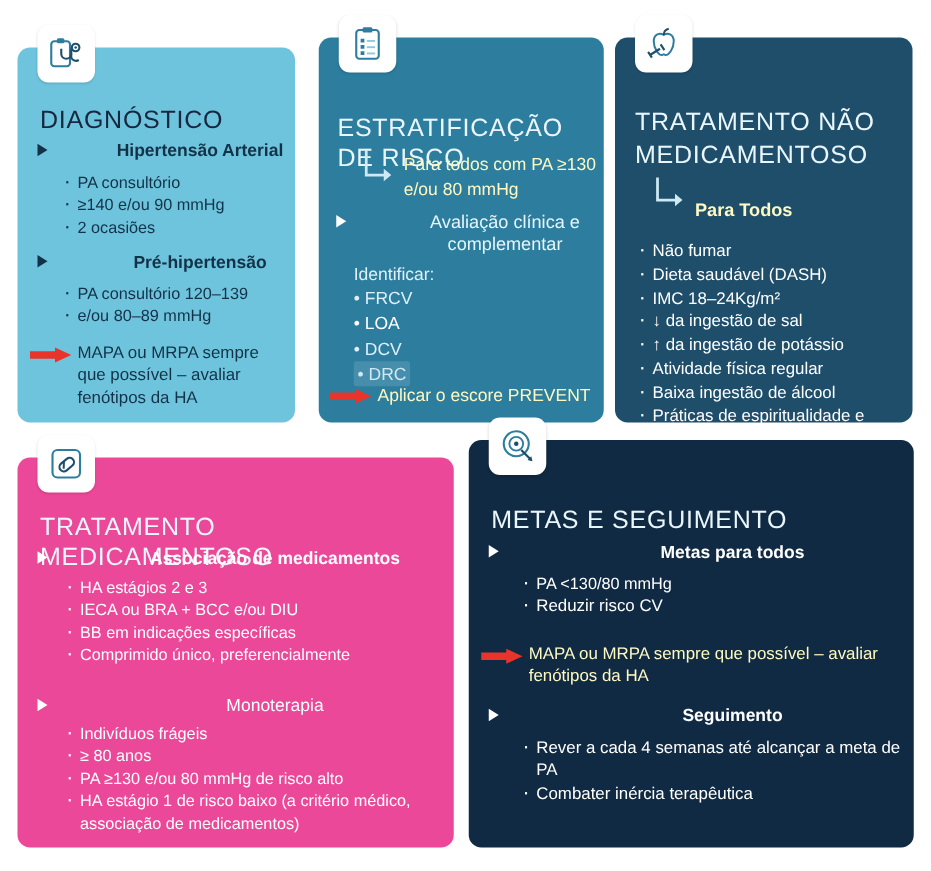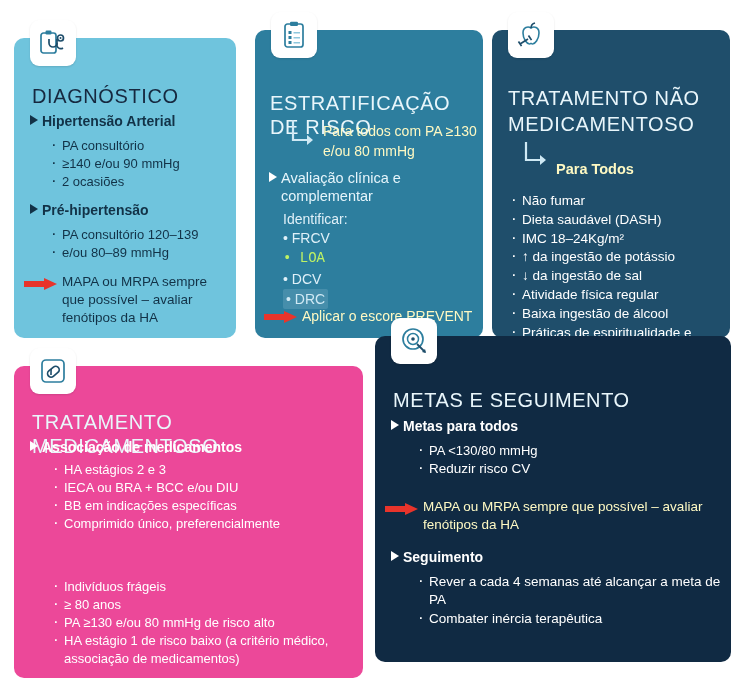--- a/index.html
+++ b/index.html
@@ -101,21 +101,22 @@
     position: absolute;
     left: 0;
     top: 3px;
     width: 0; height: 0;
     border-left: 8px solid currentColor;
     border-top: 5px solid transparent;
     border-bottom: 5px solid transparent;
   }
   .subrow {
     position: relative;
-    padding-left: 12px;
+    padding-left: 30px;
+    text-align: center;
   }
   .subrow.dark { color: #123247; }
   .subrow.light { color: #ffffff; }
 
   
   .redarrow {
     position: absolute;
     width: 34px;
     height: 12px;
   }
@@ -208,21 +209,21 @@
 
     <div class="subrow light" style="position:absolute; left:14px; top:139px; width:210px;">
       <span class="tri"></span>
       <span class="sub light" style="font-weight:normal; font-size:14.5px; color:#e6f5fb;">Avaliação clínica e complementar</span>
     </div>
 
     <div class="plaintext light" style="position:absolute; left:28px; top:180px; font-size:14px; color:#dff0f8;">Identificar:</div>
 
     <div style="position:absolute; left:28px; top:198px; width:180px;">
       <div style="font-size:14px; color:#dff0f8; line-height:1.45;">• FRCV</div>
-      <div style="font-size:14px; color:#bef264; line-height:1.45;font-family:Liberation Mono, monospace;">• LOA</div>
+      <div style="font-size:14px; color:#ffffff; line-height:1.45;">• LOA</div>
       <div style="font-size:14px; color:#dff0f8; line-height:1.45;">• DCV</div>
       <div style="font-size:14px; color:#cfe9f4; line-height:1.45; background:rgba(207,233,244,0.16); display:inline-block; padding:0 3px; border-radius:2px;">• DRC</div>
     </div>
 
     <div class="redarrow" style="left:9px; top:281px;">
       <span class="shaft"></span>
         <span class="head"></span>
     </div>
     <div class="plaintext light" style="position:absolute; left:47px; top:277px; width:180px; font-size:14px;">Aplicar o escore PREVENT</div>
   </div>
@@ -246,22 +247,22 @@
     <svg class="elbow" style="left:30px; top:110px;" width="30" height="32" viewBox="0 0 30 32">
       <path d="M4 2 v18 h17" fill="none" stroke="#cfe9f4" stroke-width="2.2"></path>
       <path d="M18 15 l6 5 l-6 5 z" fill="#cfe9f4"></path>
     </svg>
     <div class="plaintext light" style="position:absolute; left:64px; top:130px; font-size:14.5px; font-weight:bold;">Para Todos</div>
 
     <ul class="bul light" style="position:absolute; left:16px; top:159px; width:216px;">
       <li style="font-size:13.5px;">Não fumar</li>
       <li style="font-size:13.5px;">Dieta saudável (DASH)</li>
       <li style="font-size:13.5px;">IMC 18–24Kg/m²</li>
+      <li style="font-size:13.5px;">↓ da ingestão de sal</li>
       <li style="font-size:13.5px;">↑ da ingestão de potássio</li>
-      <li style="font-size:13.5px;">↓ da ingestão de sal</li>
       <li style="font-size:13.5px;">Atividade física regular</li>
       <li style="font-size:13.5px;">Baixa ingestão de álcool</li>
       <li style="font-size:13.5px;">Práticas de espiritualidade e controle de estresse</li>
     </ul>
   </div>
 
   <div class="card card-dark" style="left:14px; top:366px; width:349px; height:312px;">
 
     <div class="badge">
       <svg width="30" height="30" viewBox="0 0 30 30">
@@ -277,29 +278,33 @@
       <span class="tri"></span>
       <span class="sub light">Associação de medicamentos</span>
     </div>
     <ul class="bul light" style="position:absolute; left:36px; top:92px; width:310px;">
       <li>HA estágios 2 e 3</li>
       <li>IECA ou BRA + BCC e/ou DIU</li>
       <li>BB em indicações específicas</li>
       <li>Comprimido único, preferencialmente</li>
     </ul>
 
+    <div class="subrow light" style="position:absolute; left:16px; top:190px; width:320px;">
+      <span class="tri"></span>
+      <span class="sub light" style="font-weight:normal;">Monoterapia</span>
+    </div>
     <ul class="bul light" style="position:absolute; left:36px; top:209px; width:312px;">
       <li>Indivíduos frágeis</li>
       <li>≥ 80 anos</li>
       <li>PA ≥130  e/ou 80 mmHg de risco alto</li>
       <li>HA estágio 1 de risco baixo (a critério médico, associação de medicamentos)</li>
     </ul>
   </div>
 
-  <div class="card card-deep" style="left:375px; top:336px; width:356px; height:326px;">
+  <div class="card card-deep" style="left:375px; top:352px; width:356px; height:326px;">
 
     <div class="badge">
       <svg width="30" height="30" viewBox="0 0 30 30">
         <circle cx="14" cy="13" r="10" fill="none" stroke="#2d7e9e" stroke-width="1.7"></circle>
         <circle cx="14" cy="13" r="5.5" fill="none" stroke="#2d7e9e" stroke-width="1.5"></circle>
         <circle cx="14" cy="13" r="1.8" fill="#1f4e6b"></circle>
         <path d="M18 18 l8 8" stroke="#1f4e6b" stroke-width="1.8" fill="none"></path>
         <path d="M23 26 l4 1 l-1-4 z" fill="#1f4e6b"></path>
       </svg>
     </div>

